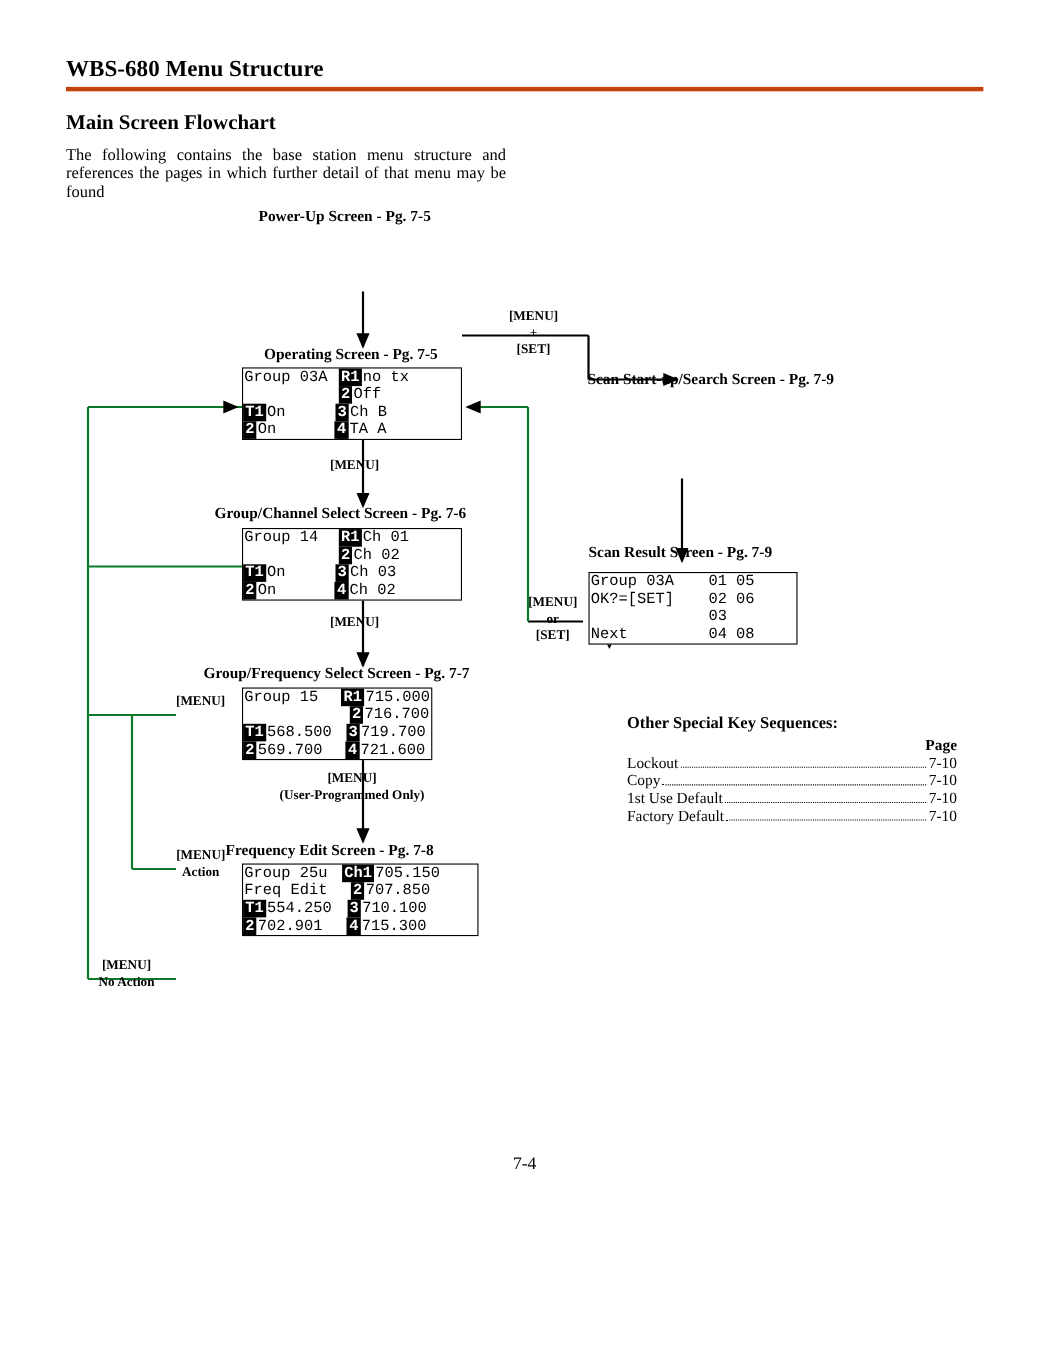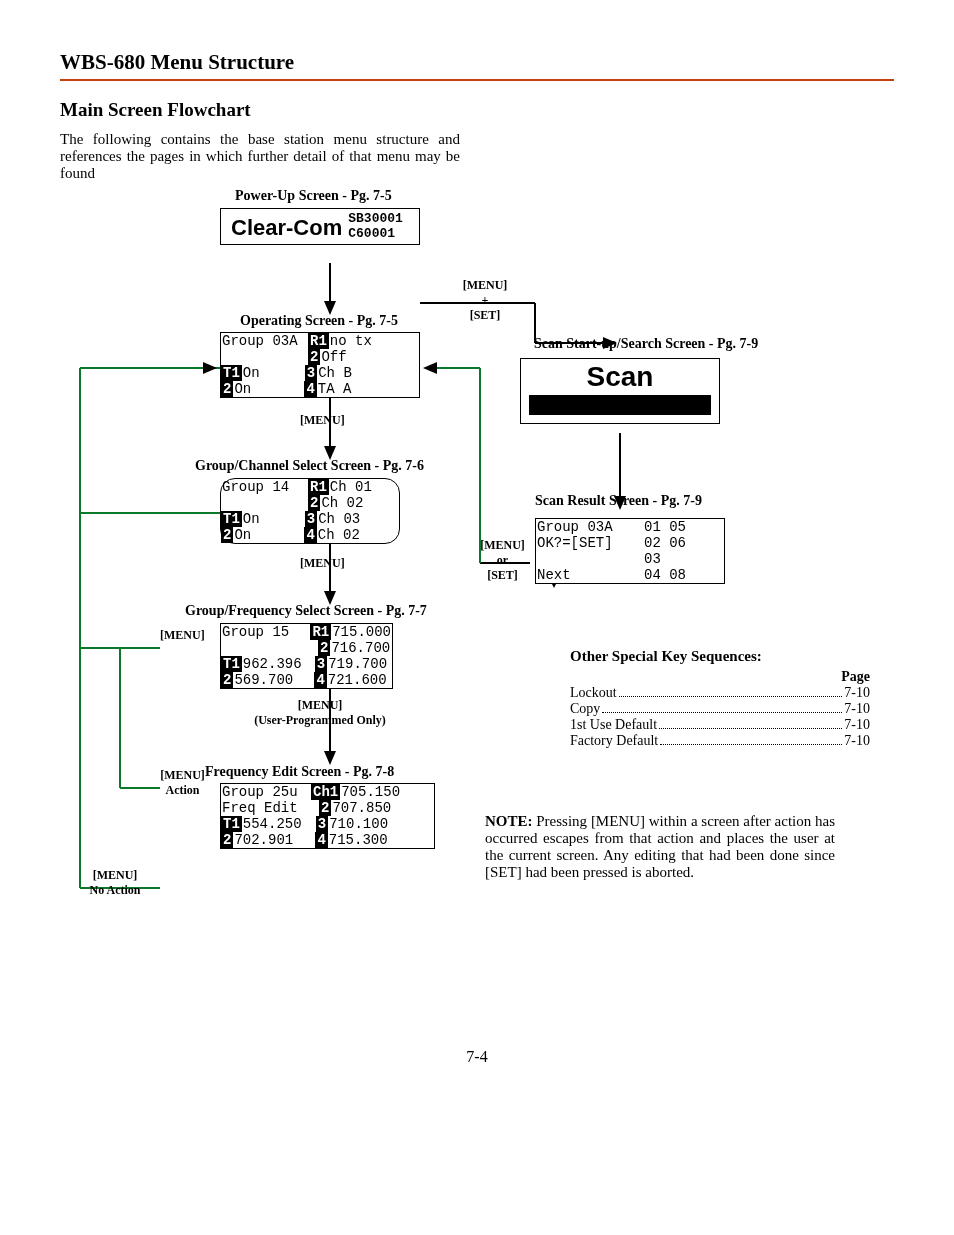--- a/index.html
+++ b/index.html
@@ -8,21 +8,21 @@
     color: #000;
     background: #fff;
     margin: 0;
     padding: 50px 60px 30px 60px;
     width: 954px;
     box-sizing: border-box;
   }
   .title-bar {
     font-weight: bold;
     font-size: 21px;
-    border-bottom: 2px solid #c2410c;
+    border-bottom: 4px solid #c2410c;
     padding-bottom: 4px;
     margin-bottom: 18px;
   }
   .subtitle {
     font-weight: bold;
     font-size: 19px;
     margin-bottom: 10px;
   }
   .intro {
     width: 400px;
@@ -171,29 +171,20 @@
     <line x1="100" y1="600" x2="60" y2="600" stroke="#0a7a2a" stroke-width="2"></line>
     <line x1="60" y1="600" x2="60" y2="460" stroke="#0a7a2a" stroke-width="2"></line>
 
     <line x1="420" y1="375" x2="420" y2="180" stroke="#0a7a2a" stroke-width="2"></line>
     <line x1="420" y1="180" x2="365" y2="180" stroke="#0a7a2a" stroke-width="2" marker-end="url(#arrow)"></line>
 
     <polygon points="490,392 498,392 494,400" fill="#000"></polygon>
   </svg>
 
   <div class="label" style="left:175px; top:0px;">Power-Up Screen  - Pg. 7-5</div>
-  <div class="screen" style="left:160px; top:20px; width:200px; padding:2px 4px;">
-    <div style="display:flex; align-items:center;">
-      <div class="clearcom">Clear-Com</div>
-      <div class="clearcom-sub">
-        <div>SB30001</div>
-        <div>C60001</div>
-      </div>
-    </div>
-  </div>
 
   <div class="label-sm" style="left:395px; top:90px; width:60px;">
     <div>[MENU]</div>
       <div>+</div>
       <div>[SET]</div>
   </div>
 
   <div class="label" style="left:180px; top:125px;">Operating Screen - Pg. 7-5</div>
   <div class="screen" style="left:160px; top:144px; width:200px;">
     <div class="row">
@@ -215,27 +206,23 @@
     <div class="row">
         <span class="inv">2</span>
         <span class="cell" style="width:69px">On</span>
         <span class="inv">4</span>
         <span class="cell">TA A</span>
       </div>
   </div>
   <div class="label-sm" style="left:240px; top:225px;">[MENU]</div>
 
   <div class="label" style="left:440px; top:148px;margin-left:34px;">Scan Start-up/Search Screen - Pg. 7-9</div>
-  <div class="scan-box" style="left:460px; top:170px;">
-    <div class="scan-title">Scan</div>
-    <div class="scan-bar"></div>
-  </div>
 
   <div class="label" style="left:135px; top:270px;">Group/Channel Select Screen - Pg. 7-6</div>
-  <div class="screen" style="left:160px; top:290px; width:180px;border-radius:15px;">
+  <div class="screen" style="left:160px; top:290px; width:200px;">
     <div class="row">
         <span class="cell" style="width:85px">Group 14</span>
         <span class="inv">R1</span>
         <span class="cell">Ch 01</span>
       </div>
     <div class="row">
         <span class="cell" style="width:85px"></span>
         <span class="inv">2</span>
         <span class="cell">Ch 02</span>
       </div>
@@ -287,21 +274,21 @@
         <span class="inv">R1</span>
         <span class="cell">715.000</span>
       </div>
     <div class="row">
         <span class="cell" style="width:95px"></span>
         <span class="inv">2</span>
         <span class="cell">716.700</span>
       </div>
     <div class="row">
         <span class="inv">T1</span>
-        <span class="cell" style="width:71px">962.396</span>
+        <span class="cell" style="width:71px">568.500</span>
         <span class="inv">3</span>
         <span class="cell">719.700</span>
       </div>
     <div class="row">
         <span class="inv">2</span>
         <span class="cell" style="width:79px">569.700</span>
         <span class="inv">4</span>
         <span class="cell">721.600</span>
       </div>
   </div>
@@ -362,19 +349,16 @@
         <span class="dots"></span>
         <span class="pg">7-10</span>
       </div>
     <div class="dotrow">
         <span class="txt">Factory Default</span>
         <span class="dots"></span>
         <span class="pg">7-10</span>
       </div>
   </div>
 
-  <div class="note" style="left:425px; top:625px;">
-    <b>NOTE:</b> <span>Pressing [MENU] within a screen after action has occurred escapes from that action and places the user at the current screen. Any editing that had been done since [SET] had been pressed is aborted.</span>
-  </div>
 
 </div>
 
 <div class="pagenum">7-4</div>
 
 </body></html>

